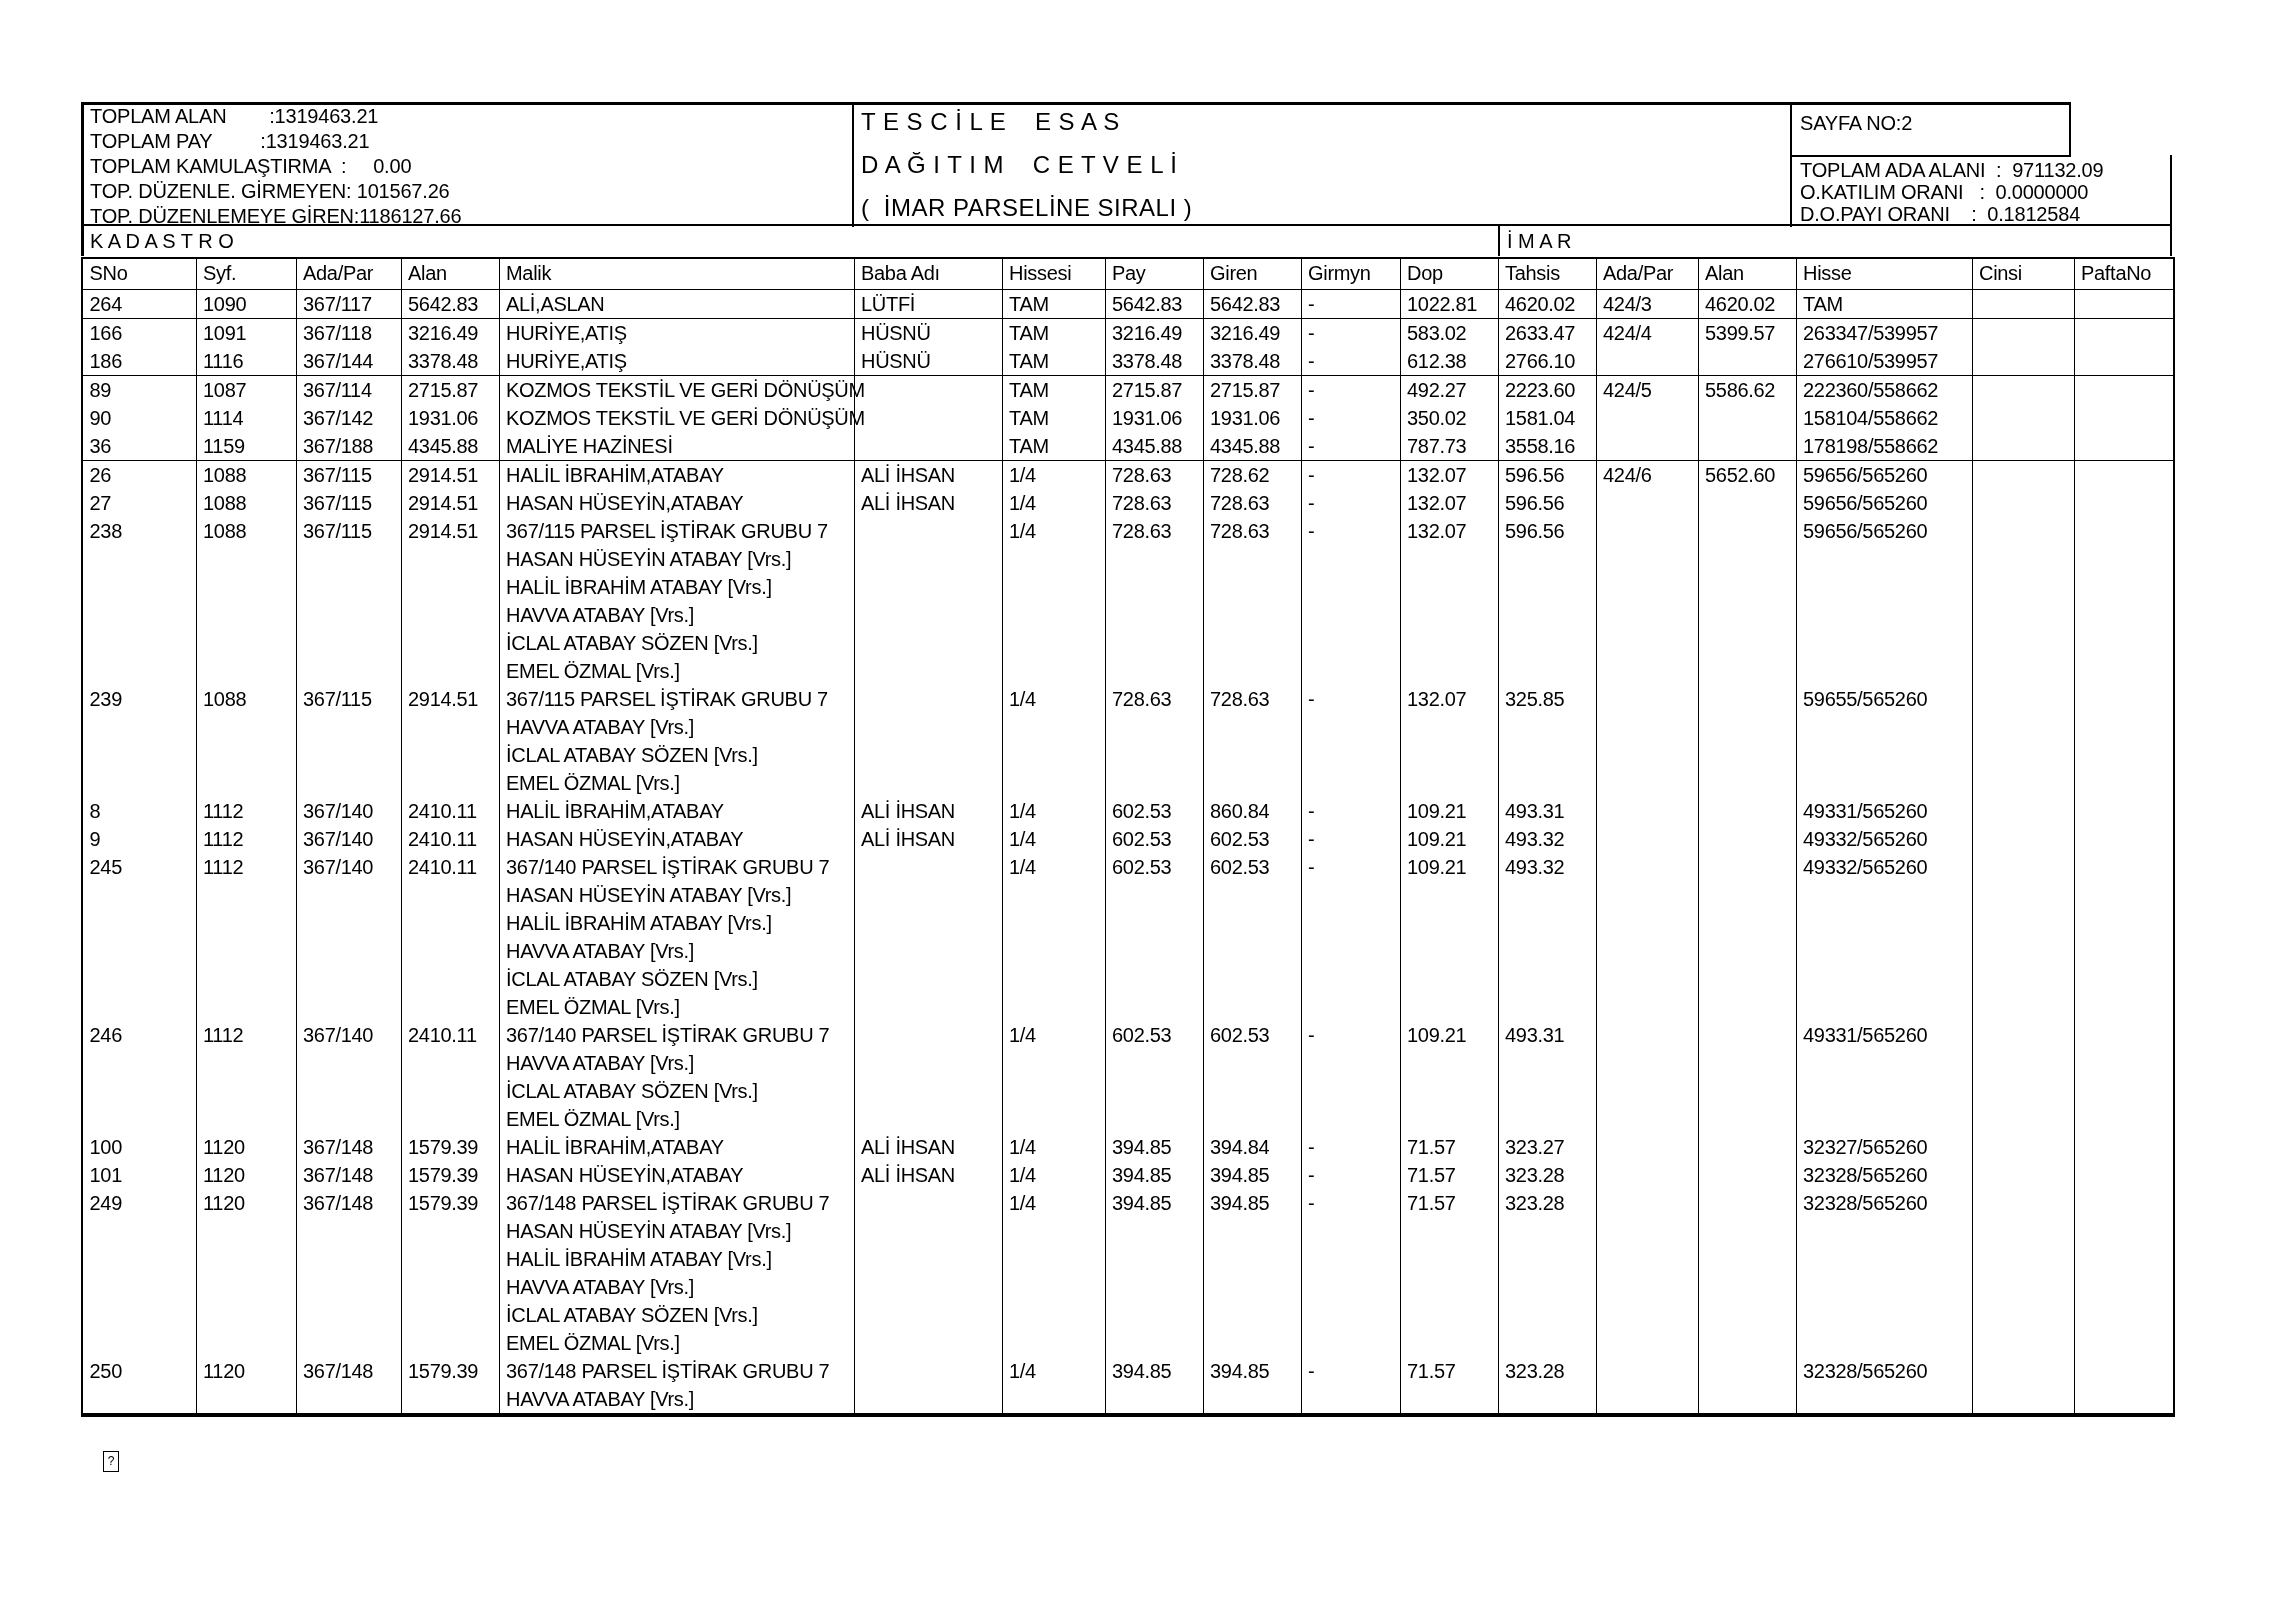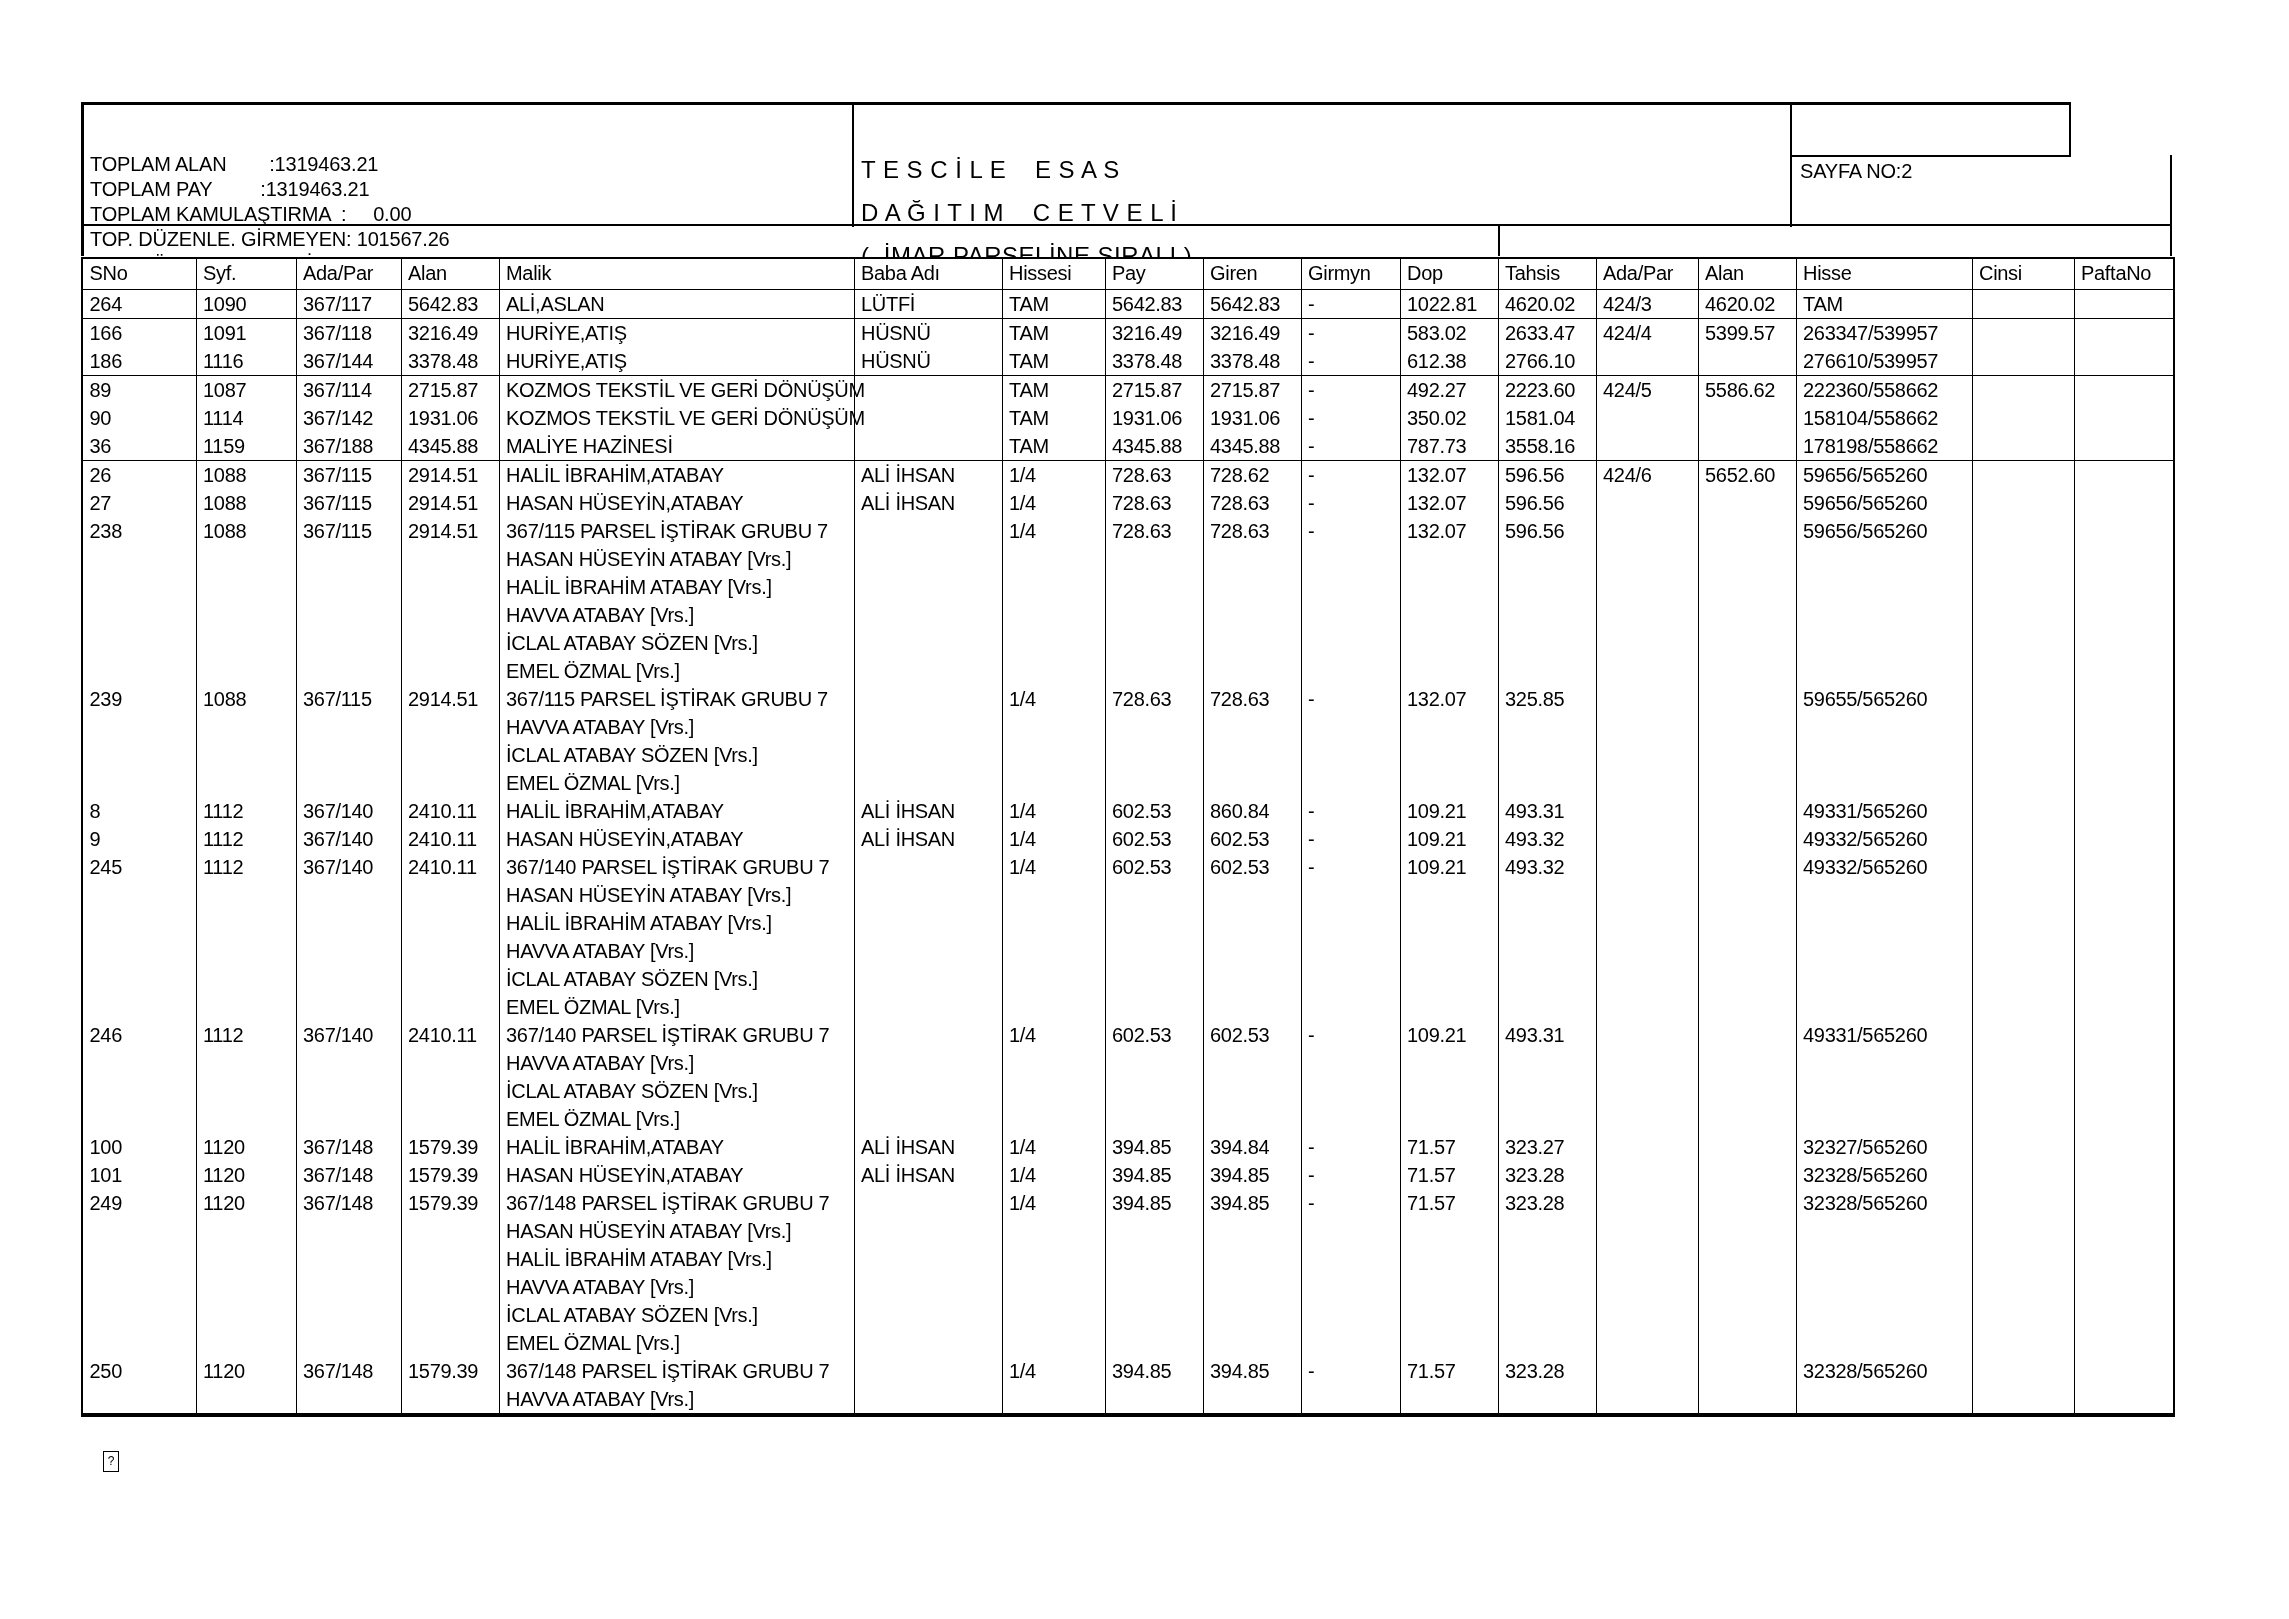--- a/index.html
+++ b/index.html
@@ -4,21 +4,21 @@
 <style>
   html,body{margin:0;padding:0;background:#e8e8e8;}
   .page{
     position:relative;
     width:2290px;height:1620px;
     background:#ffffff;
     font-family:"Liberation Sans","DejaVu Sans",sans-serif;
     color:#000;
     overflow:hidden;
   }
-  .abs{position:absolute;margin-top:48px;}
+  .abs{position:absolute;}
   .line{position:absolute;background:#000;}
   .pre{white-space:pre;}
   .hdr-text{font-size:20px;line-height:25px;letter-spacing:-0.2px;}
   .title-text{font-size:24px;letter-spacing:0.5px;}
   .sec-label{font-size:20px;line-height:30px;text-align:right;}
   
   table.t{
     position:absolute;left:81px;top:257px;
     width:2090px;table-layout:fixed;
     border-collapse:collapse;background:#fff;
@@ -67,20 +67,25 @@
     <div class="pre">TOPLAM KAMULAŞTIRMA  :     0.00</div>
     <div class="pre">TOP. DÜZENLE. GİRMEYEN: 101567.26</div>
     <div class="pre">TOP. DÜZENLEMEYE GİREN:1186127.66</div>
   </div>
 
   <div class="abs title-text pre" style="left:861px;top:108px;">T E S C İ L E    E S A S</div>
   <div class="abs title-text pre" style="left:861px;top:151px;">D A Ğ I T I M    C E T V E L İ</div>
   <div class="abs title-text pre" style="left:861px;top:194px;">(  İMAR PARSELİNE SIRALI )</div>
 
   <div class="abs hdr-text" style="left:1800px;top:111px;text-align:right;">SAYFA NO:2</div>
+  <div class="abs hdr-text" style="left:1800px;top:159px;line-height:22px;">
+    <div class="pre">TOPLAM ADA ALANI  :  971132.09</div>
+    <div class="pre">O.KATILIM ORANI   :  0.0000000</div>
+    <div class="pre">D.O.PAYI ORANI    :  0.1812584</div>
+  </div>
 
   <div class="line" style="left:81px;top:226px;width:2.8px;height:30px;"></div>
   <div class="line" style="left:1498px;top:226px;width:1.8px;height:30px;"></div>
   <div class="line" style="left:2170px;top:226px;width:1.8px;height:30px;"></div>
   <div class="abs sec-label" style="left:90px;top:226px;">K A D A S T R O</div>
   <div class="abs sec-label" style="left:1507px;top:226px;">İ  M  A  R</div>
 
   <table class="t">
     <colgroup>
         <col style="width: 114px;">

